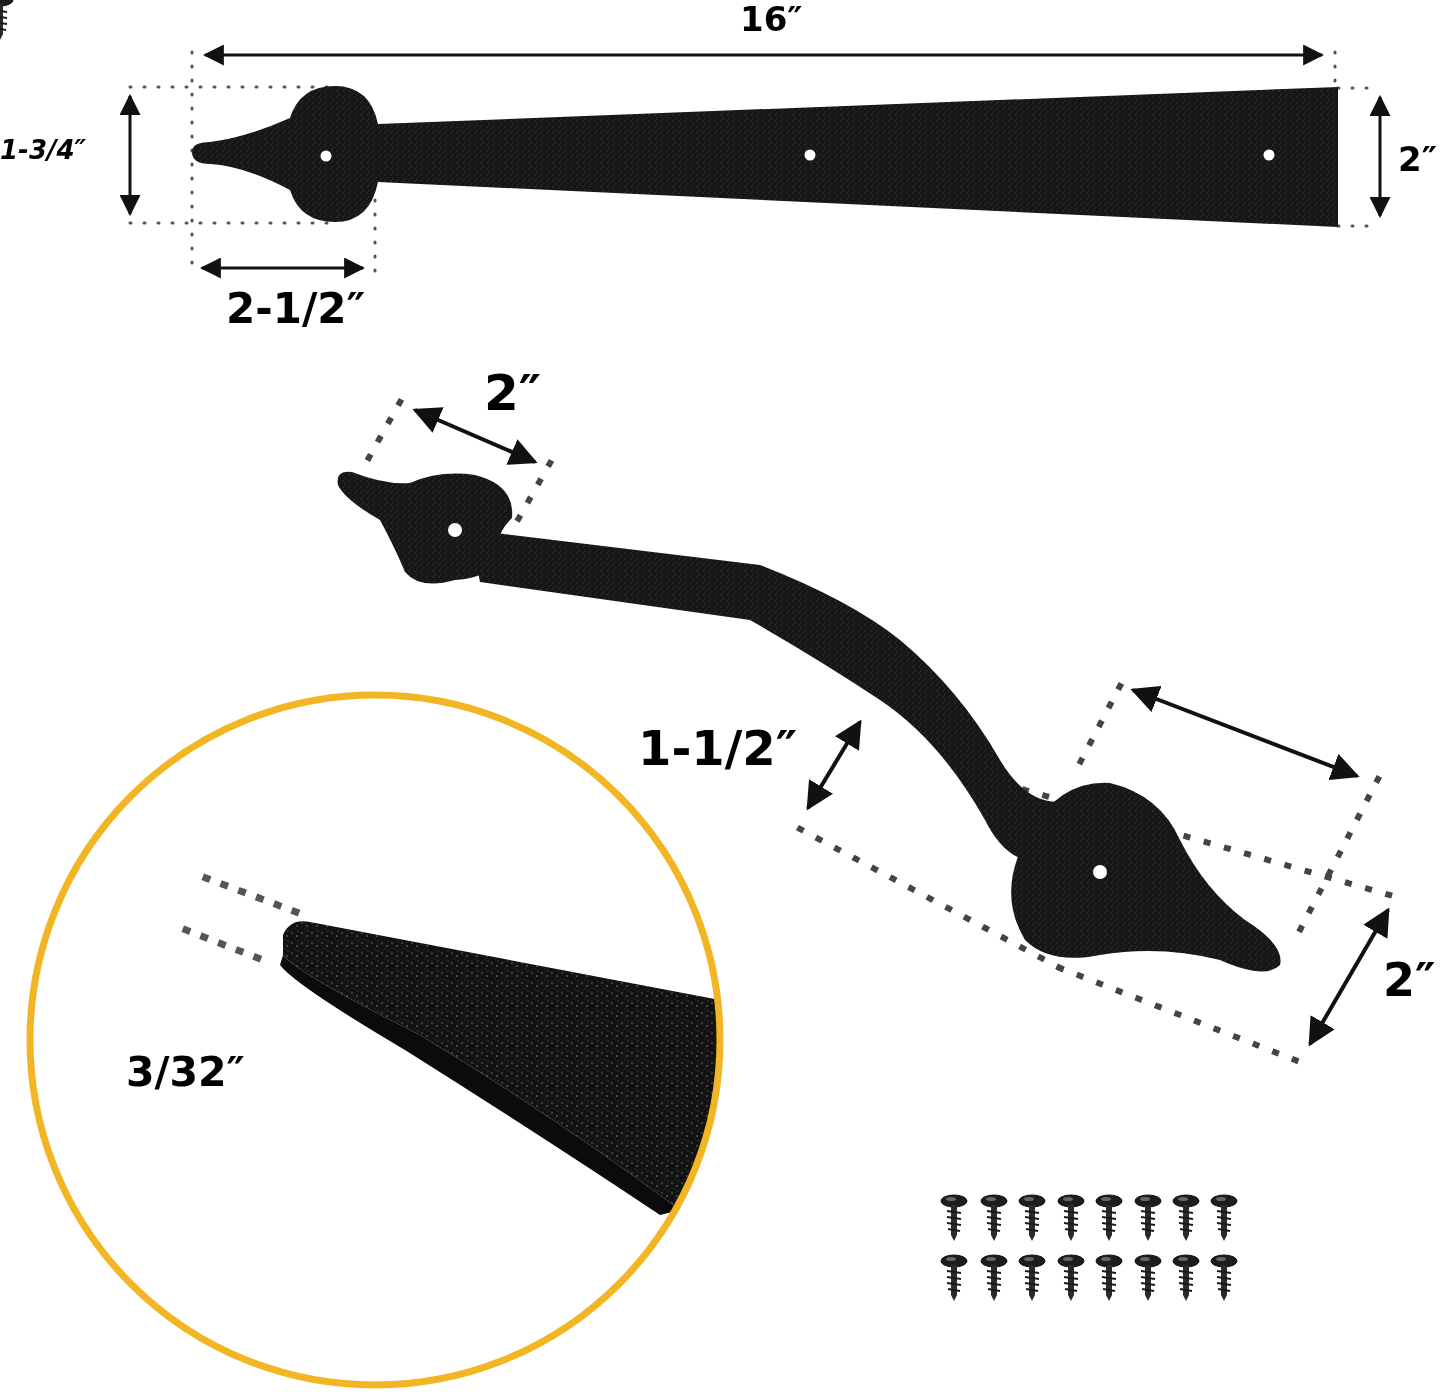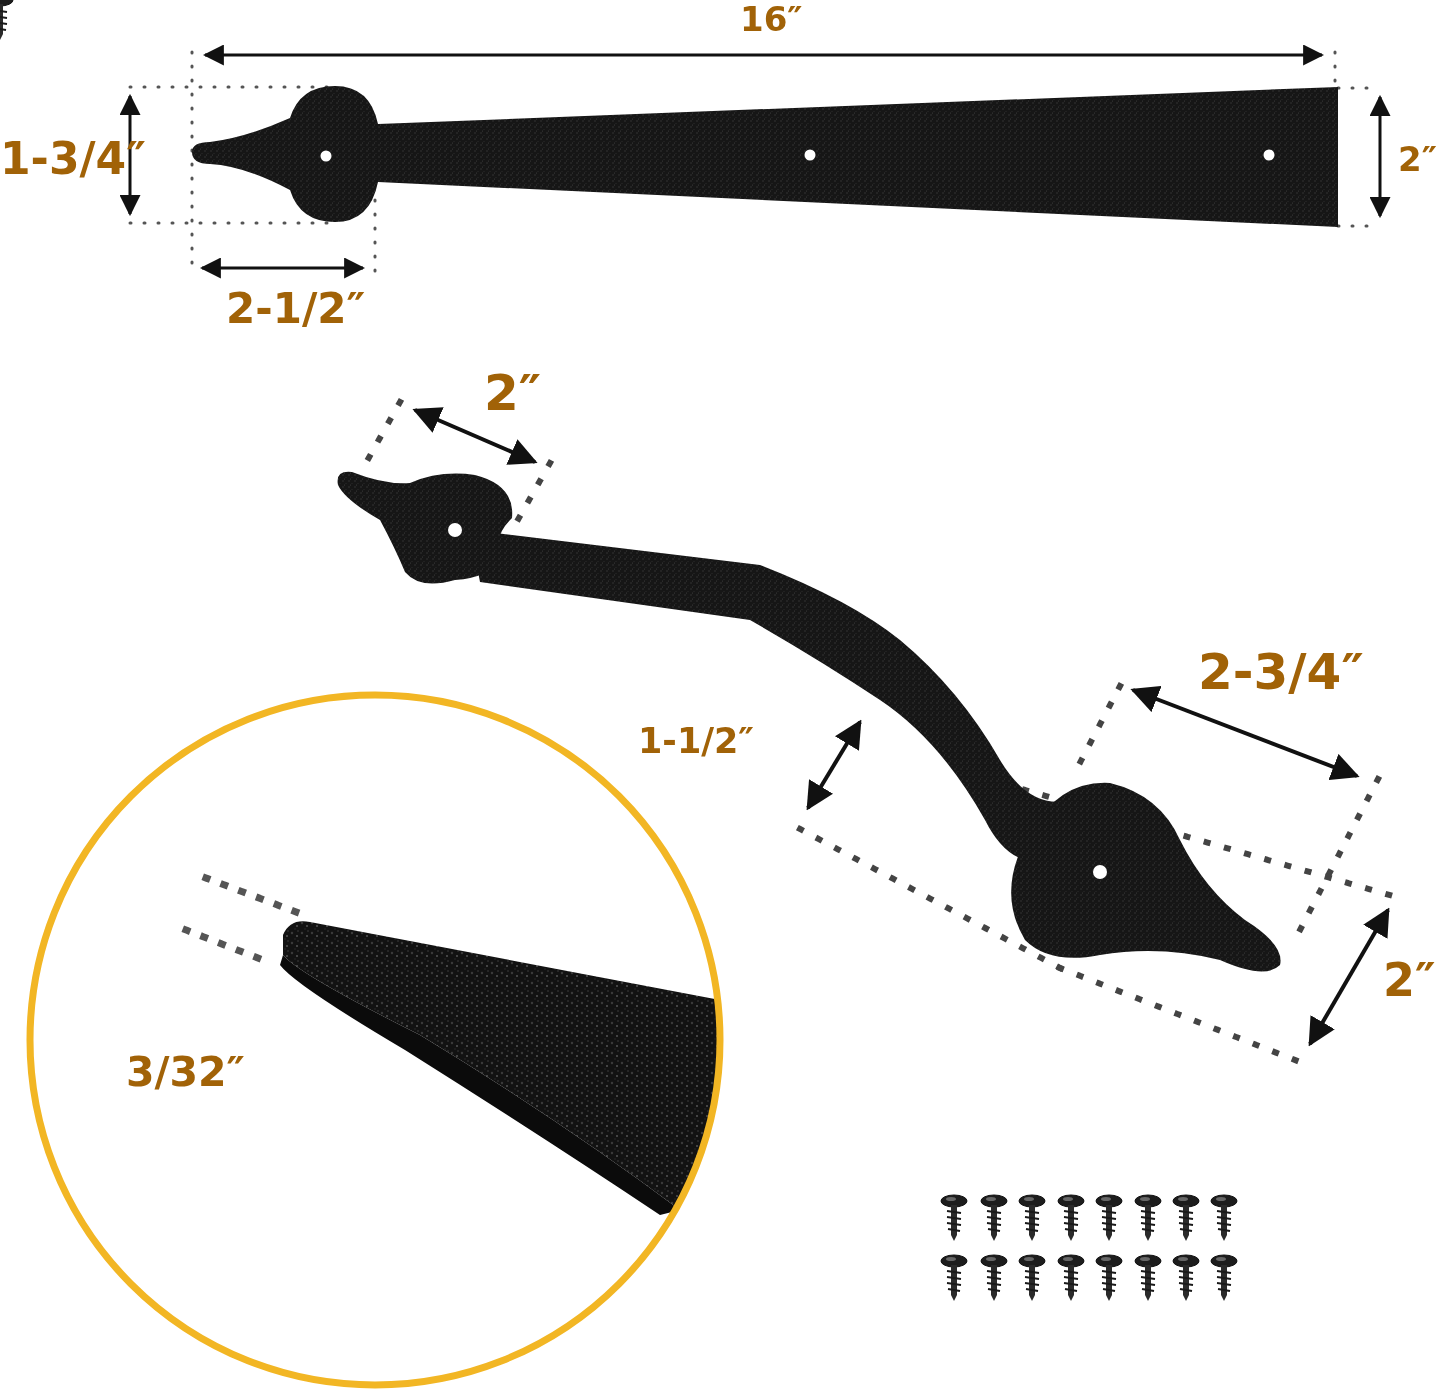--- a/index.html
+++ b/index.html
@@ -1,26 +1,26 @@
 <!DOCTYPE html>
 <html><head>
   <meta charset="utf-8">
   <style>
     html, body { margin: 0; padding: 0; background: #ffffff; }
     body { width: 1445px; height: 1392px; position: relative; overflow: hidden;
            font-family: "Liberation Sans", "DejaVu Sans", sans-serif; }
     .canvas { position: absolute; left: 0; top: 0; width: 1445px; height: 1392px; }
     .label { position: absolute; font-family: "DejaVu Sans", "Liberation Sans", sans-serif;
-             font-weight: bold; color: #a16207; white-space: nowrap; line-height: 1; }
+             font-weight: bold; color: #000000; white-space: nowrap; line-height: 1; }
     .lbl-16 { left: 740px; top: 2px; font-size: 34px; }
-    .lbl-134 { left: 0px; top: 137px; font-size: 44px; }
+    .lbl-134 { left: 0px; top: 137px; font-size: 26px; font-style: italic; }
     .lbl-2r { left: 1398px; top: 142px; font-size: 34px; }
     .lbl-212 { left: 226px; top: 288px; font-size: 42px; }
     .lbl-2a { left: 484px; top: 368px; font-size: 50px; }
-    .lbl-112 { left: 638px; top: 724px; font-size: 35px; }
+    .lbl-112 { left: 638px; top: 724px; font-size: 48px; }
     .lbl-234 { left: 1198px; top: 647px; font-size: 50px; }
     .lbl-2b { left: 1383px; top: 957px; font-size: 46px; }
     .lbl-332 { left: 126px; top: 1052px; font-size: 41px; }
     svg { position: absolute; left: 0; top: 0; }
   </style>
 </head>
 <body>
 
 <div class="canvas">
 
@@ -141,17 +141,16 @@
     </g>
   </svg>
 
   <div class="label lbl-16">16″</div>
   <div class="label lbl-134">1-3/4″</div>
   <div class="label lbl-2r">2″</div>
   <div class="label lbl-212">2-1/2″</div>
 
   <div class="label lbl-2a">2″</div>
   <div class="label lbl-112">1-1/2″</div>
-  <div class="label lbl-234">2-3/4″</div>
   <div class="label lbl-2b">2″</div>
 
   <div class="label lbl-332">3/32″</div>
 </div>
 
 </body></html>

